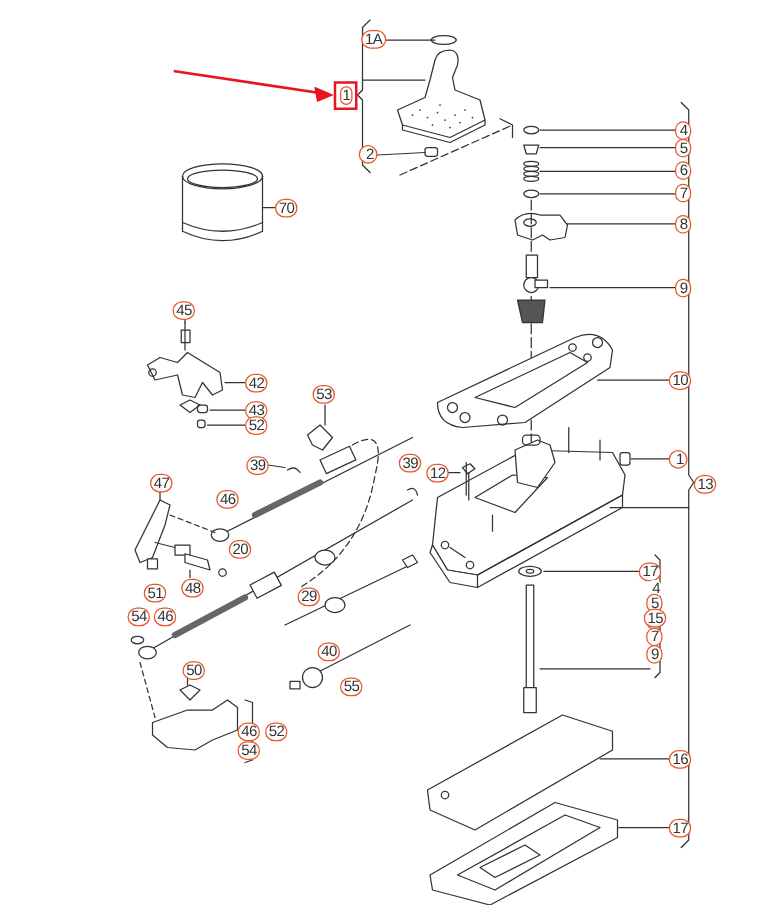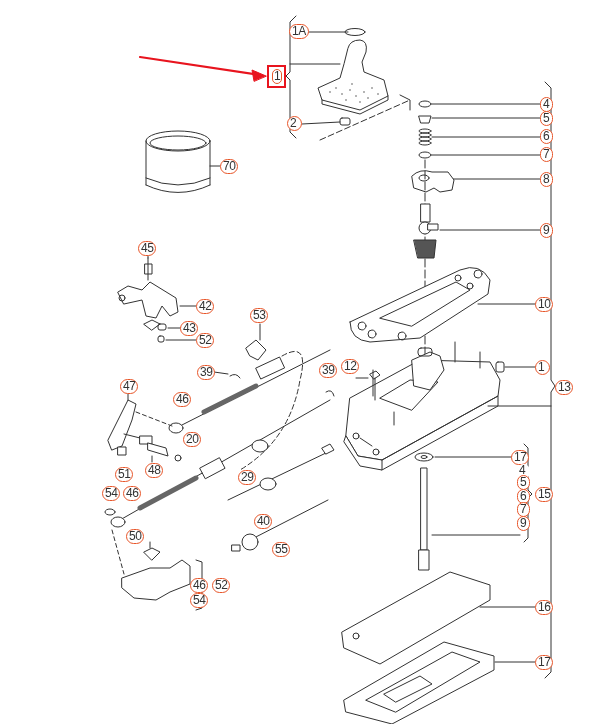--- a/index.html
+++ b/index.html
@@ -1,21 +1,21 @@
 <!DOCTYPE html>
 <html><head>
 <meta charset="utf-8">
 <style>
   html, body { margin: 0; padding: 0; background: #ffffff; }
   body { width: 616px; height: 724px; position: relative; overflow: hidden;
          font-family: "Liberation Sans", sans-serif; }
   #diagram { position: absolute; left: 0; top: 0; width: 616px; height: 724px; }
   .callout { position: absolute; height: 15px; min-width: 15px; padding: 0 2px;
              box-sizing: border-box; border: 1.3px solid #e8562a; border-radius: 8px;
-             font-size: 12px; line-height: 13px; color: #333; text-align: left;
+             font-size: 12px; line-height: 13px; color: #333; text-align: right;
              background: #fff; letter-spacing: -0.5px; }
   .callout.stack { border-radius: 7px; min-width: 13px; }
   .hl { position: absolute; left: 267px; top: 65px; width: 19px; height: 23px;
         border: 2px solid #e8141e; box-sizing: border-box; }
   .hl .callout { left: 3px; top: 2px; min-width: 10px; height: 15px; padding: 0 1px; }
   svg * { vector-effect: non-scaling-stroke; }
 </style>
 </head>
 <body>
 
@@ -237,49 +237,49 @@
 
 <span class="callout stack" style="left:540px;top:97px">4</span>
 <span class="callout stack" style="left:540px;top:111px">5</span>
 <span class="callout stack" style="left:540px;top:129px">6</span>
 <span class="callout stack" style="left:540px;top:147px">7</span>
 <span class="callout stack" style="left:540px;top:172px">8</span>
 <span class="callout stack" style="left:540px;top:223px">9</span>
 <span class="callout" style="left:535px;top:297px">10</span>
 <span class="callout" style="left:535px;top:360px">1</span>
 <span class="callout" style="left:555px;top:380px">13</span>
-<span class="callout" style="left:341px;top:359px">12</span>
+<span class="callout" style="left:341px;top:371px">12</span>
 
 <span class="callout" style="left:511px;top:450px">17</span>
 <span class="callout stack" style="left:517px;top:464px;border:none">4</span>
 <span class="callout stack" style="left:517px;top:475px">5</span>
 <span class="callout stack" style="left:517px;top:489px">6</span>
 <span class="callout stack" style="left:517px;top:502px">7</span>
 <span class="callout stack" style="left:517px;top:516px">9</span>
-<span class="callout" style="left:535px;top:487px">15</span>
+<span class="callout" style="left:515px;top:487px">15</span>
 <span class="callout" style="left:535px;top:600px">16</span>
 <span class="callout" style="left:535px;top:655px">17</span>
 
 <span class="callout" style="left:220px;top:159px">70</span>
 
 <span class="callout" style="left:138px;top:241px">45</span>
 <span class="callout" style="left:196px;top:299px">42</span>
-<span class="callout" style="left:180px;top:321px">43</span>
+<span class="callout" style="left:196px;top:321px">43</span>
 <span class="callout" style="left:196px;top:333px">52</span>
 <span class="callout" style="left:250px;top:308px">53</span>
 
 <span class="callout" style="left:197px;top:365px">39</span>
 <span class="callout" style="left:319px;top:363px">39</span>
 <span class="callout" style="left:120px;top:379px">47</span>
 <span class="callout" style="left:173px;top:392px">46</span>
 <span class="callout" style="left:183px;top:432px">20</span>
 <span class="callout" style="left:115px;top:467px">51</span>
 <span class="callout" style="left:145px;top:463px">48</span>
 <span class="callout" style="left:238px;top:470px">29</span>
 
 <span class="callout" style="left:102px;top:486px">54</span>
 <span class="callout" style="left:123px;top:486px">46</span>
 <span class="callout" style="left:254px;top:514px">40</span>
-<span class="callout" style="left:126px;top:529px">50</span>
+<span class="callout" style="left:146px;top:529px">50</span>
 <span class="callout" style="left:272px;top:542px">55</span>
 <span class="callout" style="left:190px;top:578px">46</span>
 <span class="callout" style="left:212px;top:578px">52</span>
 <span class="callout" style="left:190px;top:593px">54</span>
 
 </body></html>

